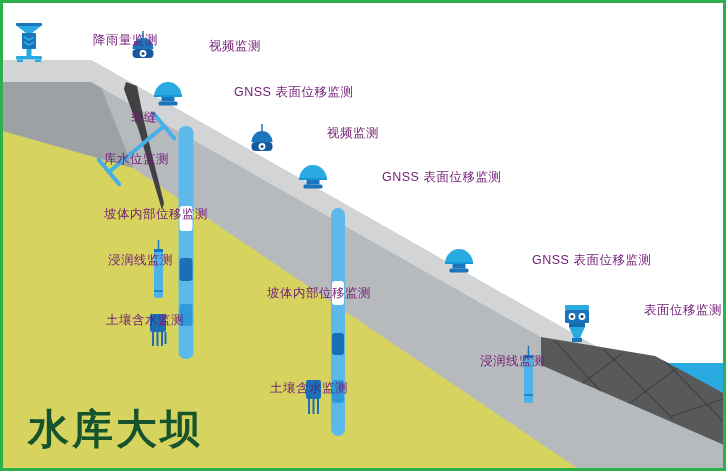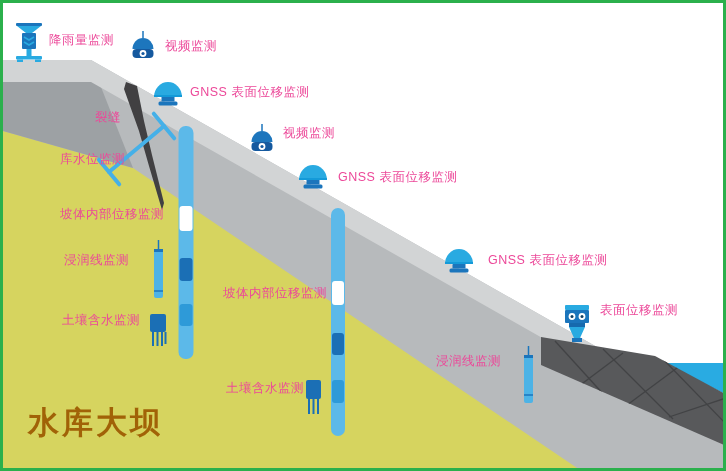--- a/index.html
+++ b/index.html
@@ -11,29 +11,30 @@
     background:#ffffff;
     overflow:hidden;
     font-family:"Liberation Sans", sans-serif;
   }
   #terrain{position:absolute;left:0;top:0;}
   .lbl{
     position:absolute;
     transform:translateY(-50%);
     white-space:nowrap;
     font-size:12.5px;
-    color:#ec4899;
+    color:#701a75;
     letter-spacing:0.5px;
+    margin-left:44px;
   }
   .title{
     position:absolute;
     left:25px;top:399px;
-    font-size:31px;
+    font-size:41px;
     font-weight:bold;
-    color:#a16207;
+    color:#14532d;
     letter-spacing:3px;
     white-space:nowrap;
   }
 </style>
 </head>
 <body>
 
 <div id="stage">
 
   <svg id="terrain" width="720" height="465" viewBox="0 0 720 465" xmlns="http://www.w3.org/2000/svg">
@@ -172,21 +173,21 @@
       <circle cx="5" cy="11.5" r="1.5" fill="#123f63"></circle>
       <rect x="-8" y="18" width="16" height="4" fill="#166aae"></rect>
       <polygon points="-8,22 8,22 3,33 -3,33" fill="#29aae1"></polygon>
       <rect x="-5" y="33" width="10" height="4" fill="#1b75bc"></rect>
     </g>
   </svg>
 
   <div class="lbl" style="left:46px;top:37px">降雨量监测</div>
   <div class="lbl" style="left:162px;top:43px">视频监测</div>
   <div class="lbl" style="left:187px;top:89px">GNSS 表面位移监测</div>
-  <div class="lbl" style="left:92px;top:114px">裂缝</div>
+  <div class="lbl" style="left:84px;top:114px">裂缝</div>
   <div class="lbl" style="left:280px;top:130px">视频监测</div>
   <div class="lbl" style="left:57px;top:156px">库水位监测</div>
   <div class="lbl" style="left:335px;top:174px">GNSS 表面位移监测</div>
   <div class="lbl" style="left:57px;top:211px">坡体内部位移监测</div>
   <div class="lbl" style="left:485px;top:257px">GNSS 表面位移监测</div>
   <div class="lbl" style="left:61px;top:257px">浸润线监测</div>
   <div class="lbl" style="left:597px;top:307px">表面位移监测</div>
   <div class="lbl" style="left:220px;top:290px">坡体内部位移监测</div>
   <div class="lbl" style="left:59px;top:317px">土壤含水监测</div>
   <div class="lbl" style="left:433px;top:358px">浸润线监测</div>

